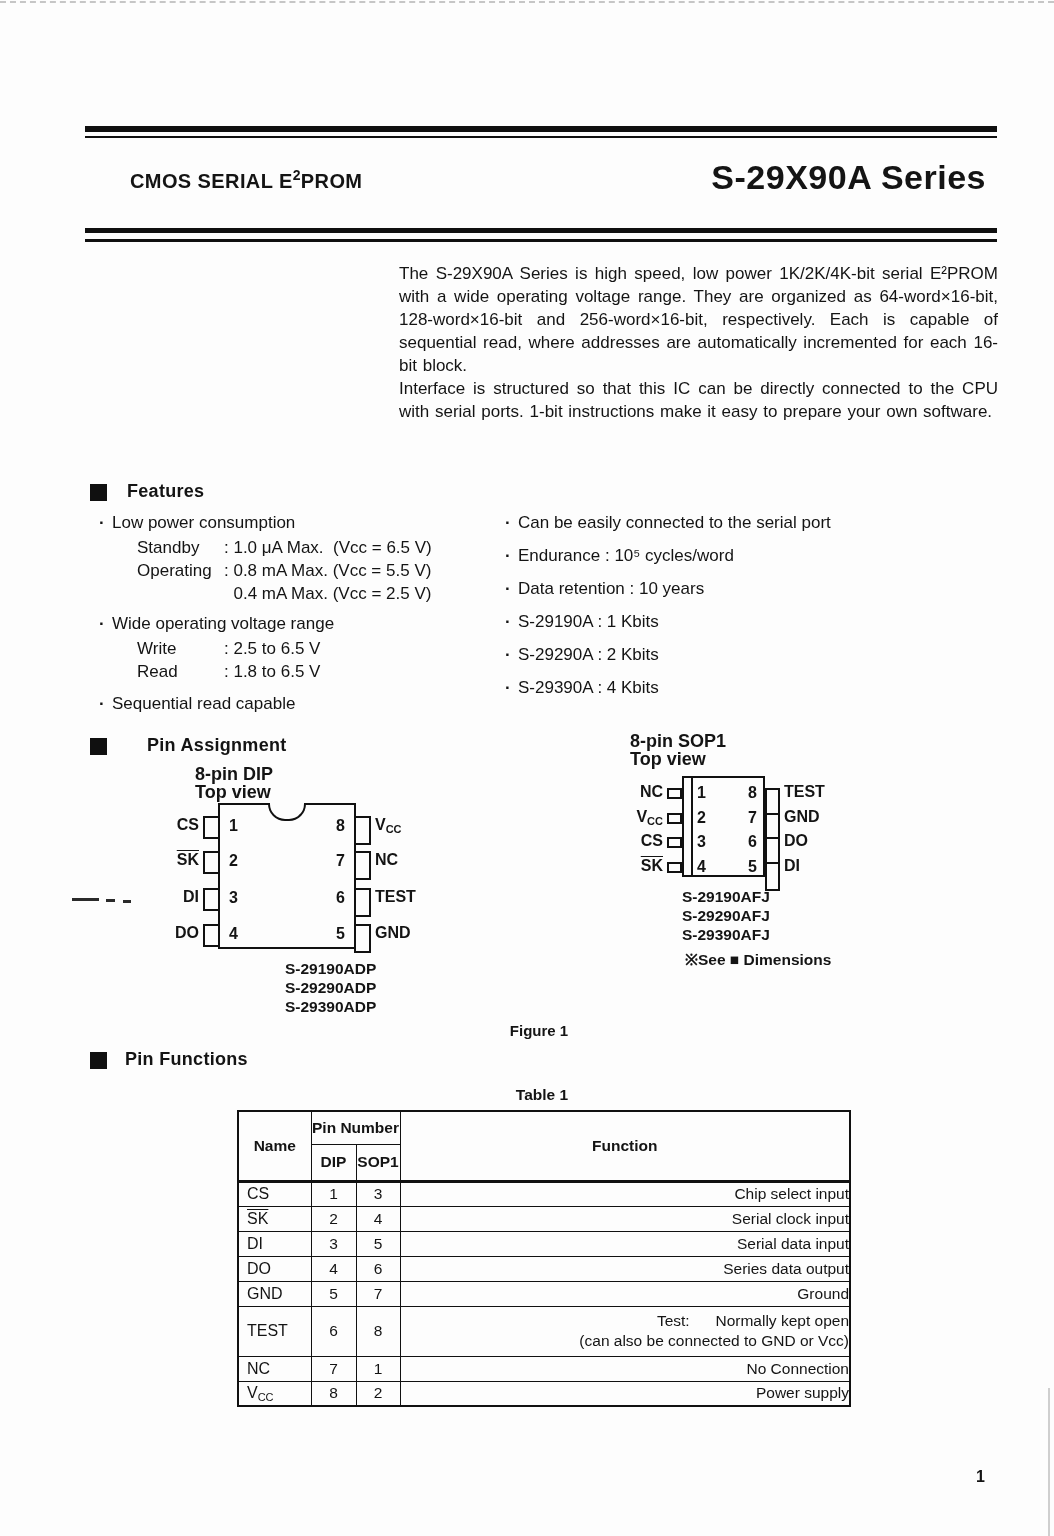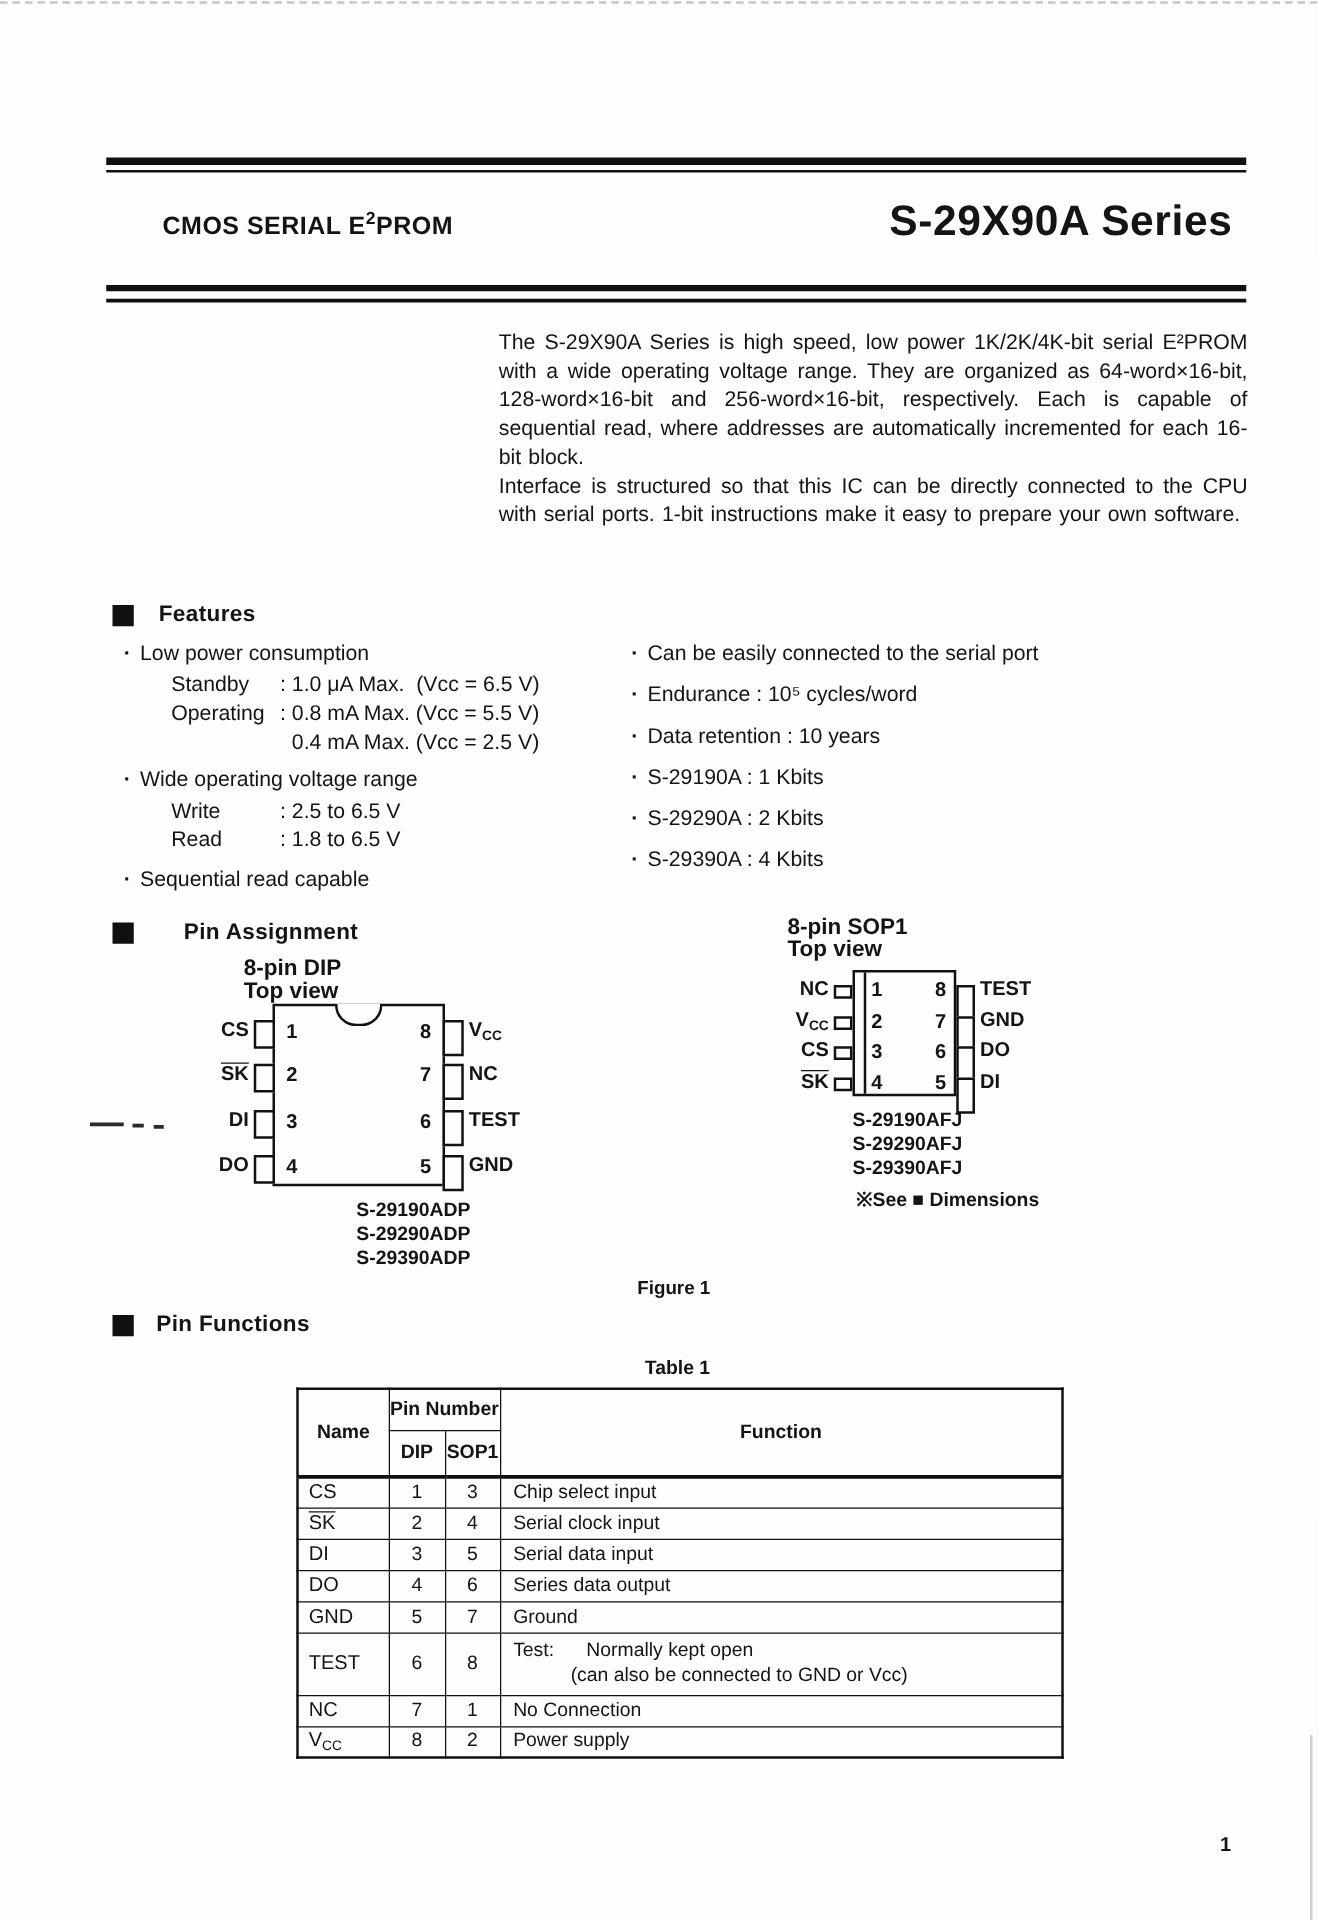--- a/index.html
+++ b/index.html
@@ -66,21 +66,21 @@
   .tbl-caption span{margin-left:30px;}
 
   
   .pin-table{position:absolute;left:237px;top:1110px;border-collapse:collapse;table-layout:fixed;
              border:2.5px solid #111;font-size:15.5px;}
   .pin-table th,.pin-table td{border:1.5px solid #111;padding:0;vertical-align:middle;}
   .pin-table th{font-weight:bold;font-size:15.5px;text-align:center;}
   .hb{border-bottom:3px solid #111 !important;}
   .name-cell{text-align:left;padding-left:8px !important;font-size:16px;}
   .num-cell{text-align:center;}
-  .fn-cell{text-align:left;padding-left:10px !important;}
+  .fn-cell{text-align:right;padding-left:10px !important;}
   .fn-line{white-space:pre-wrap;line-height:20px;}
   .fn2{margin-left:46px;}
   .hdr1{height:33px;} .hdr2{height:37px;}
   .r{height:25px;} .r-test{height:50px;}
 
   .page-num{position:absolute;left:976px;top:1468px;font-size:16px;font-weight:bold;}
 </style>
 </head>
 <body>
 

